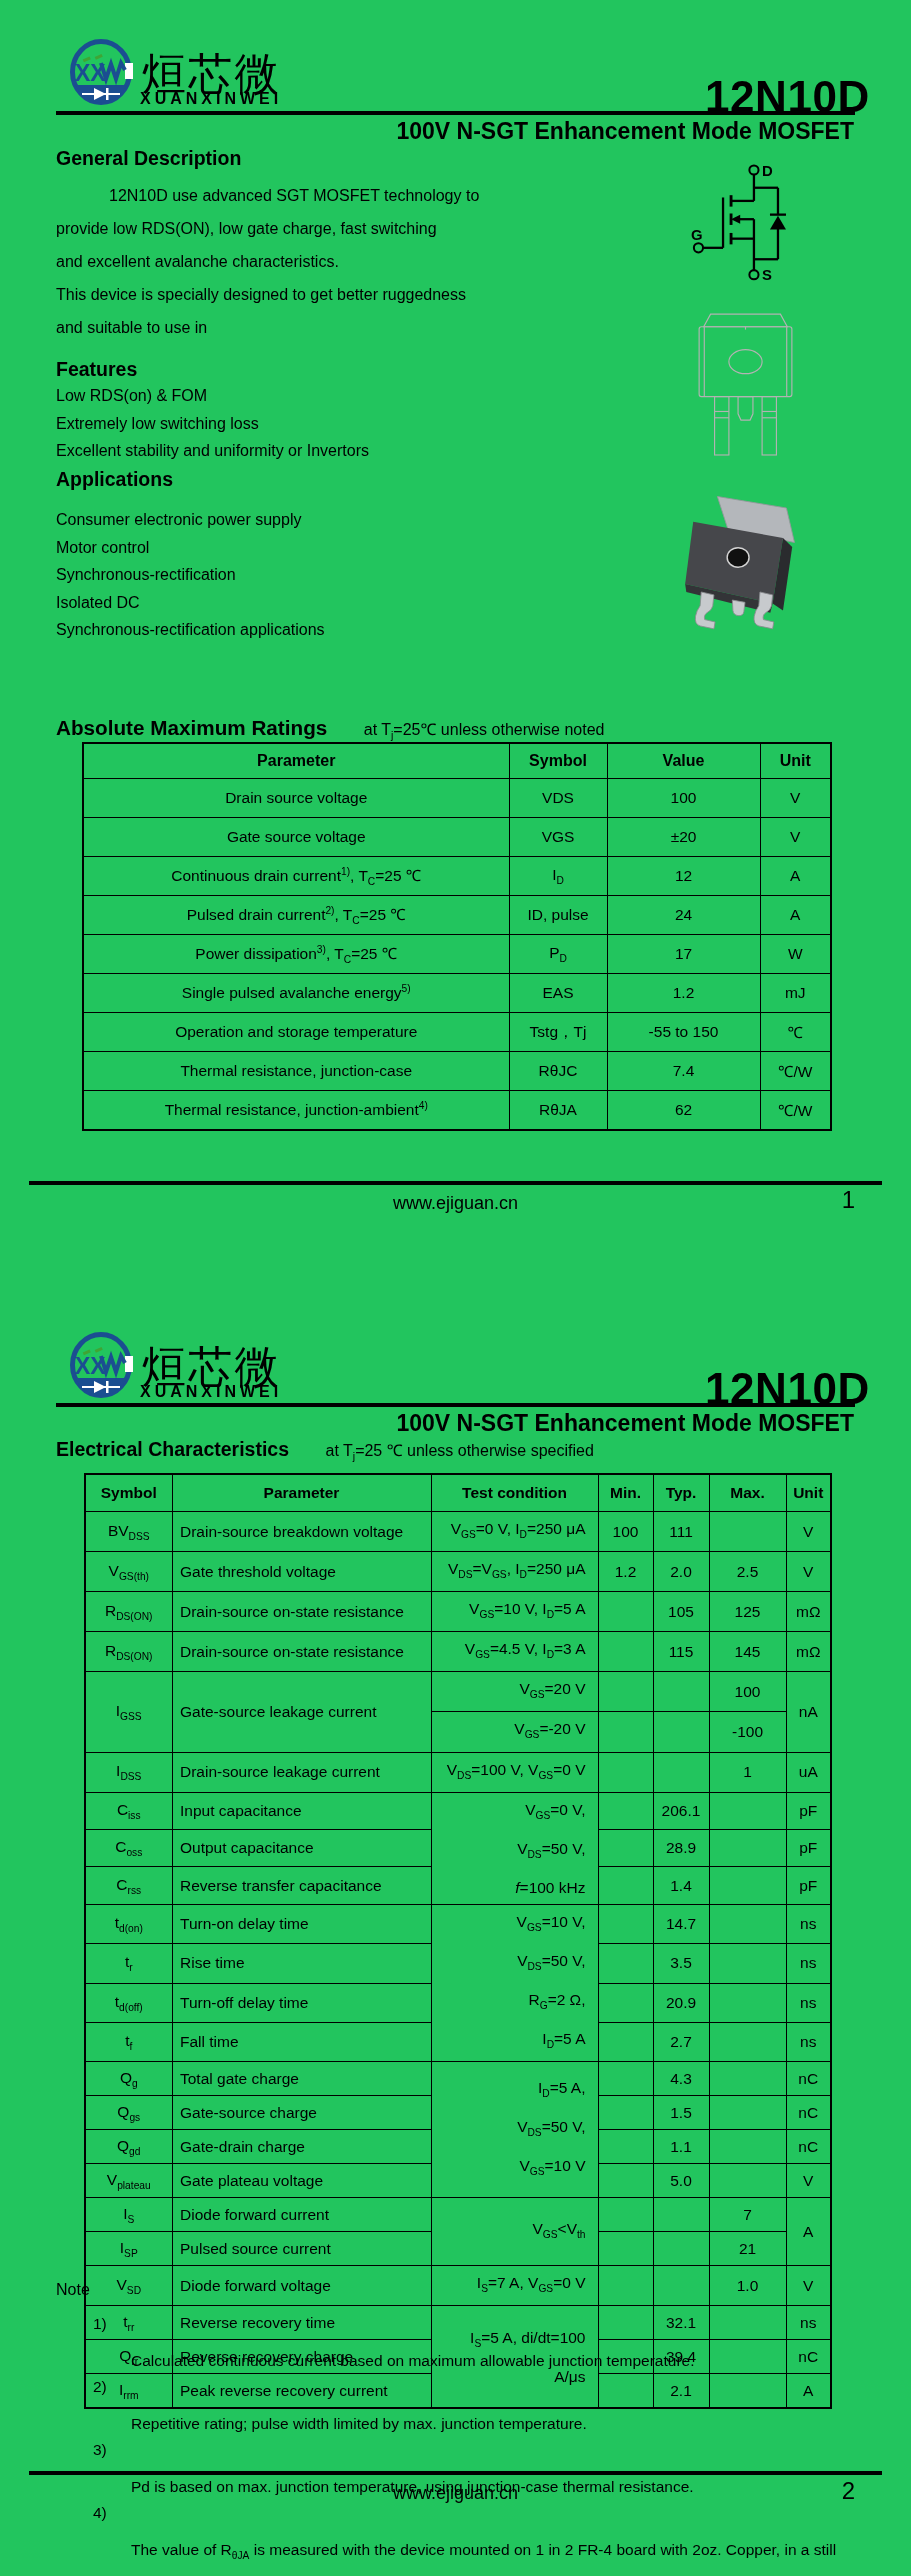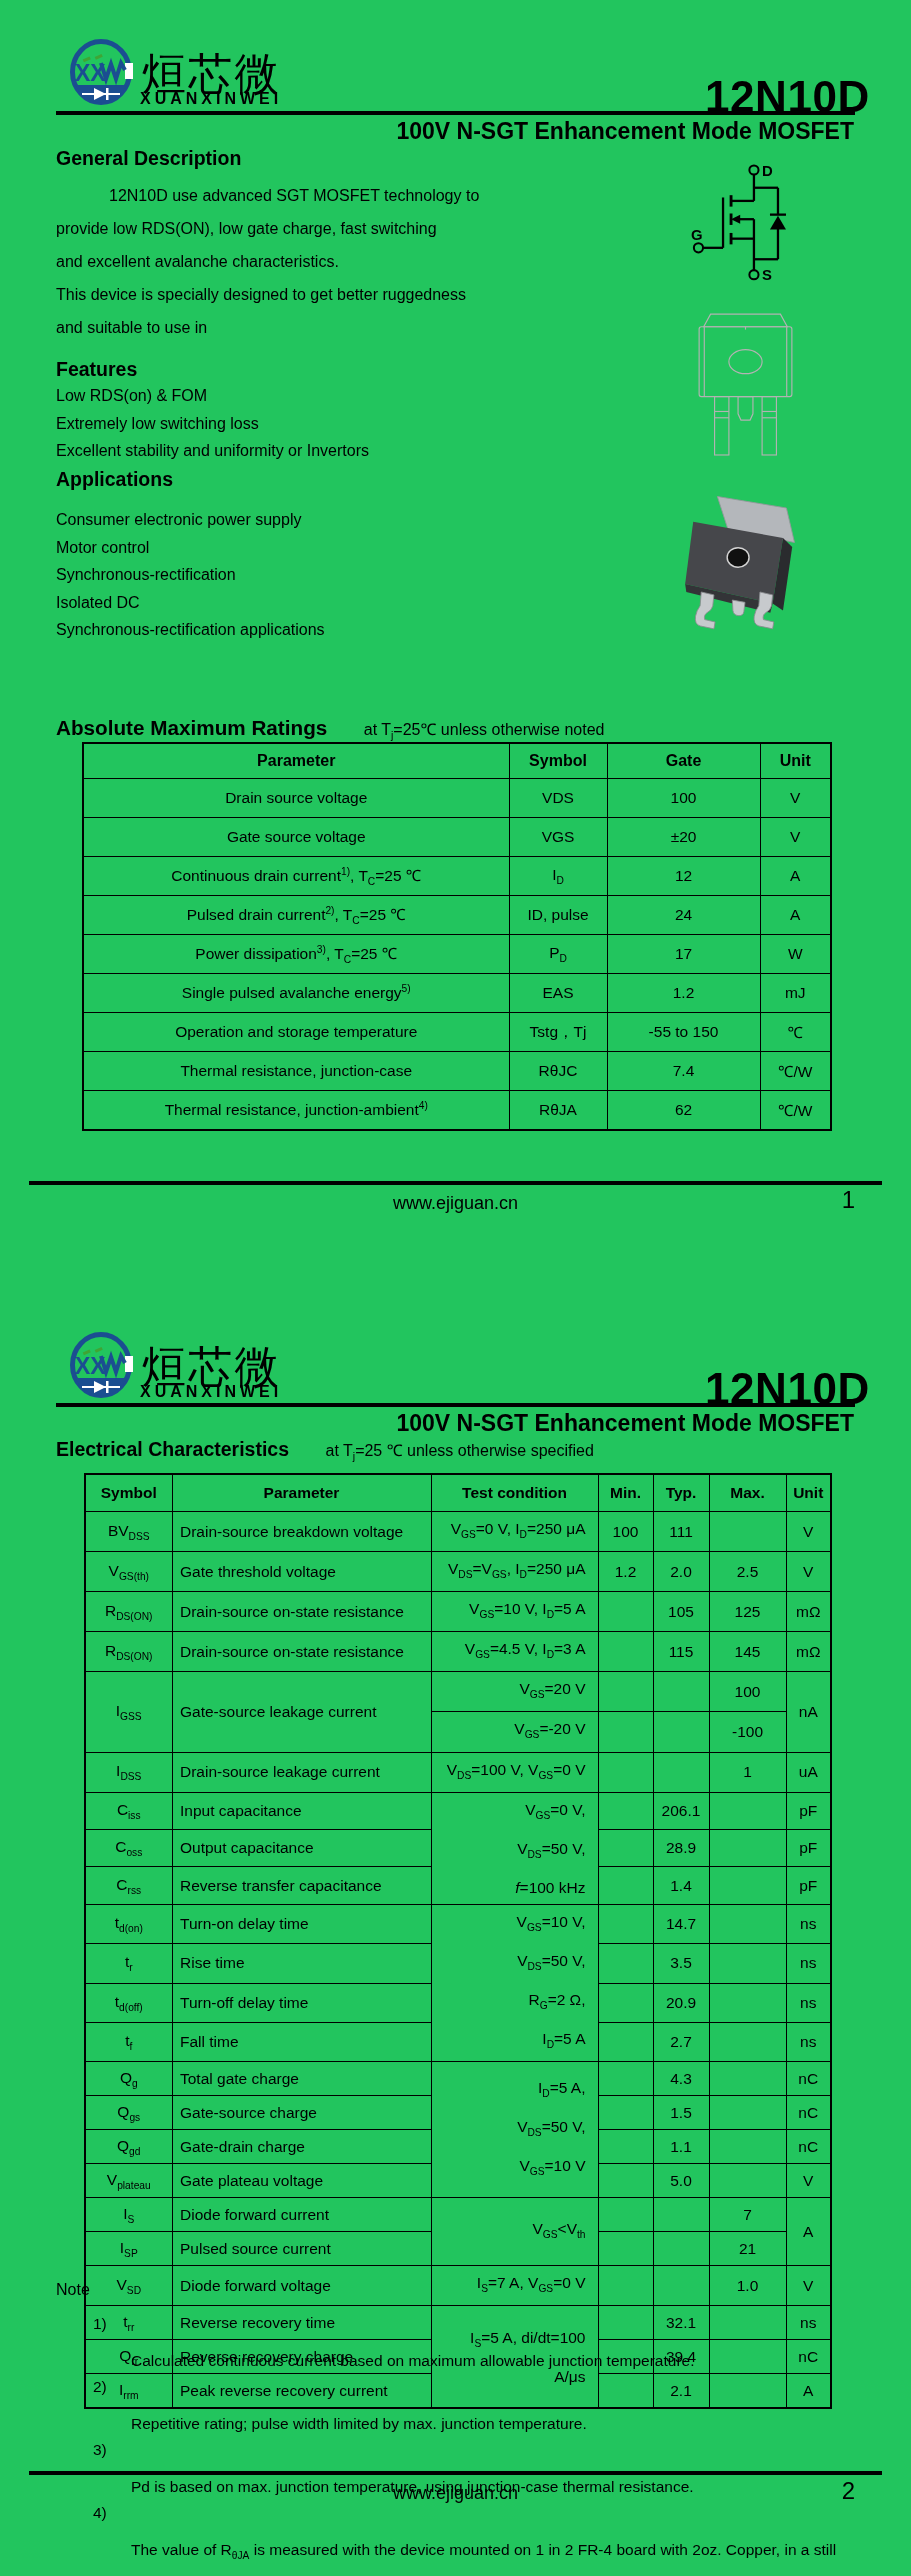--- a/index.html
+++ b/index.html
@@ -174,21 +174,21 @@
     <colgroup>
         <col style="width:426px">
         <col style="width:98px">
         <col style="width:153px">
         <col style="width:71px">
       </colgroup>
     <tbody>
         <tr>
       <th>Parameter</th>
       <th>Symbol</th>
-      <th>Gate</th>
+      <th>Value</th>
       <th>Unit</th>
     </tr>
     <tr>
       <td>Drain source voltage</td>
       <td>VDS</td>
       <td>100</td>
       <td>V</td>
     </tr>
     <tr>
       <td>Gate source voltage</td>

